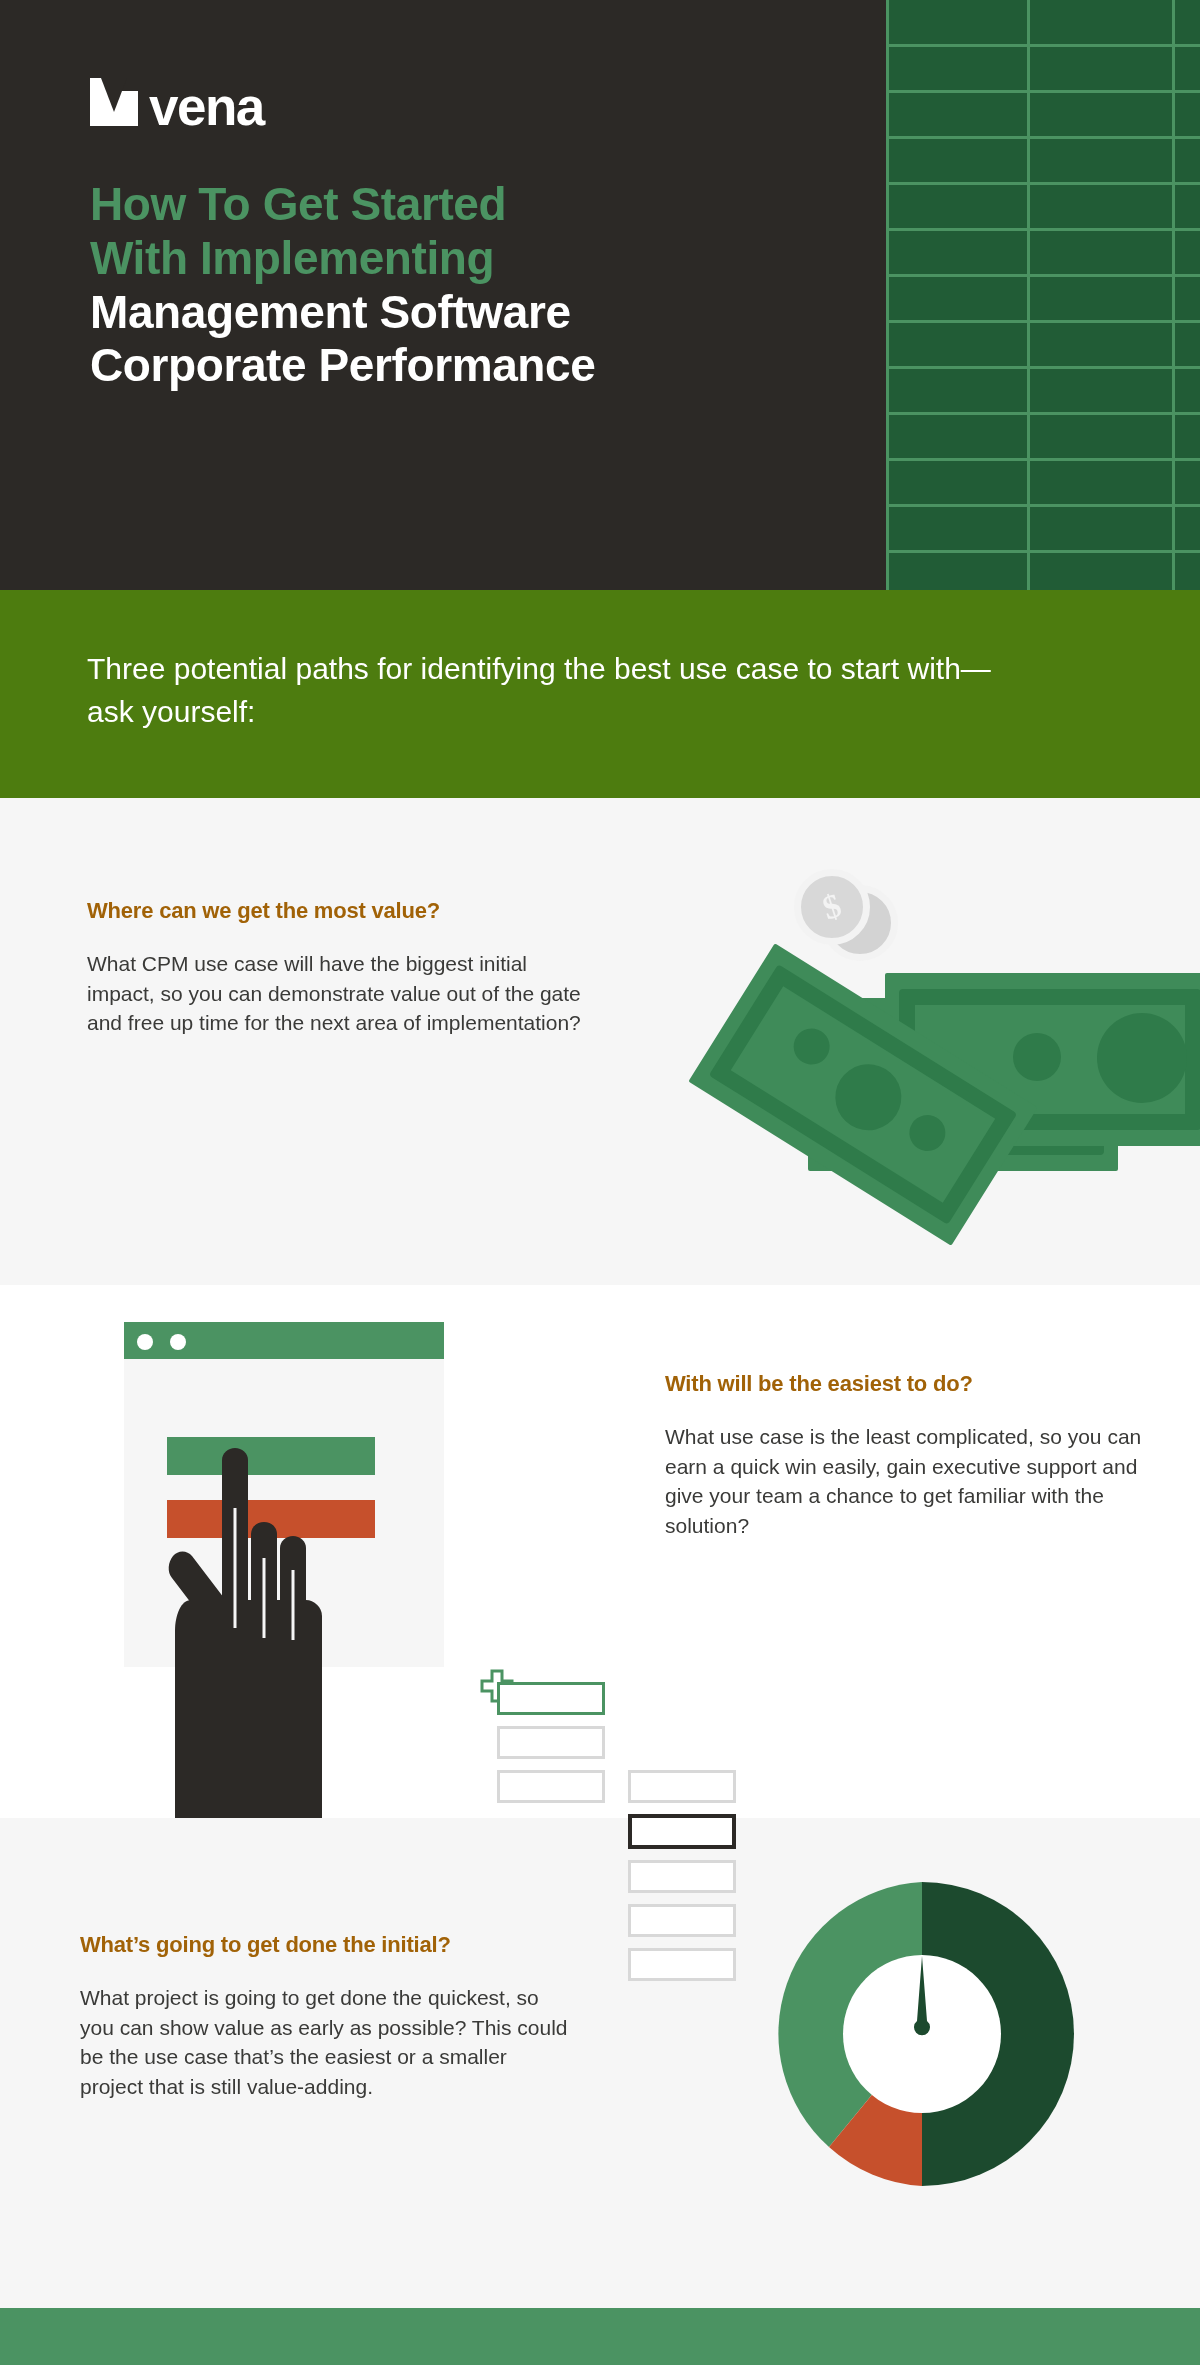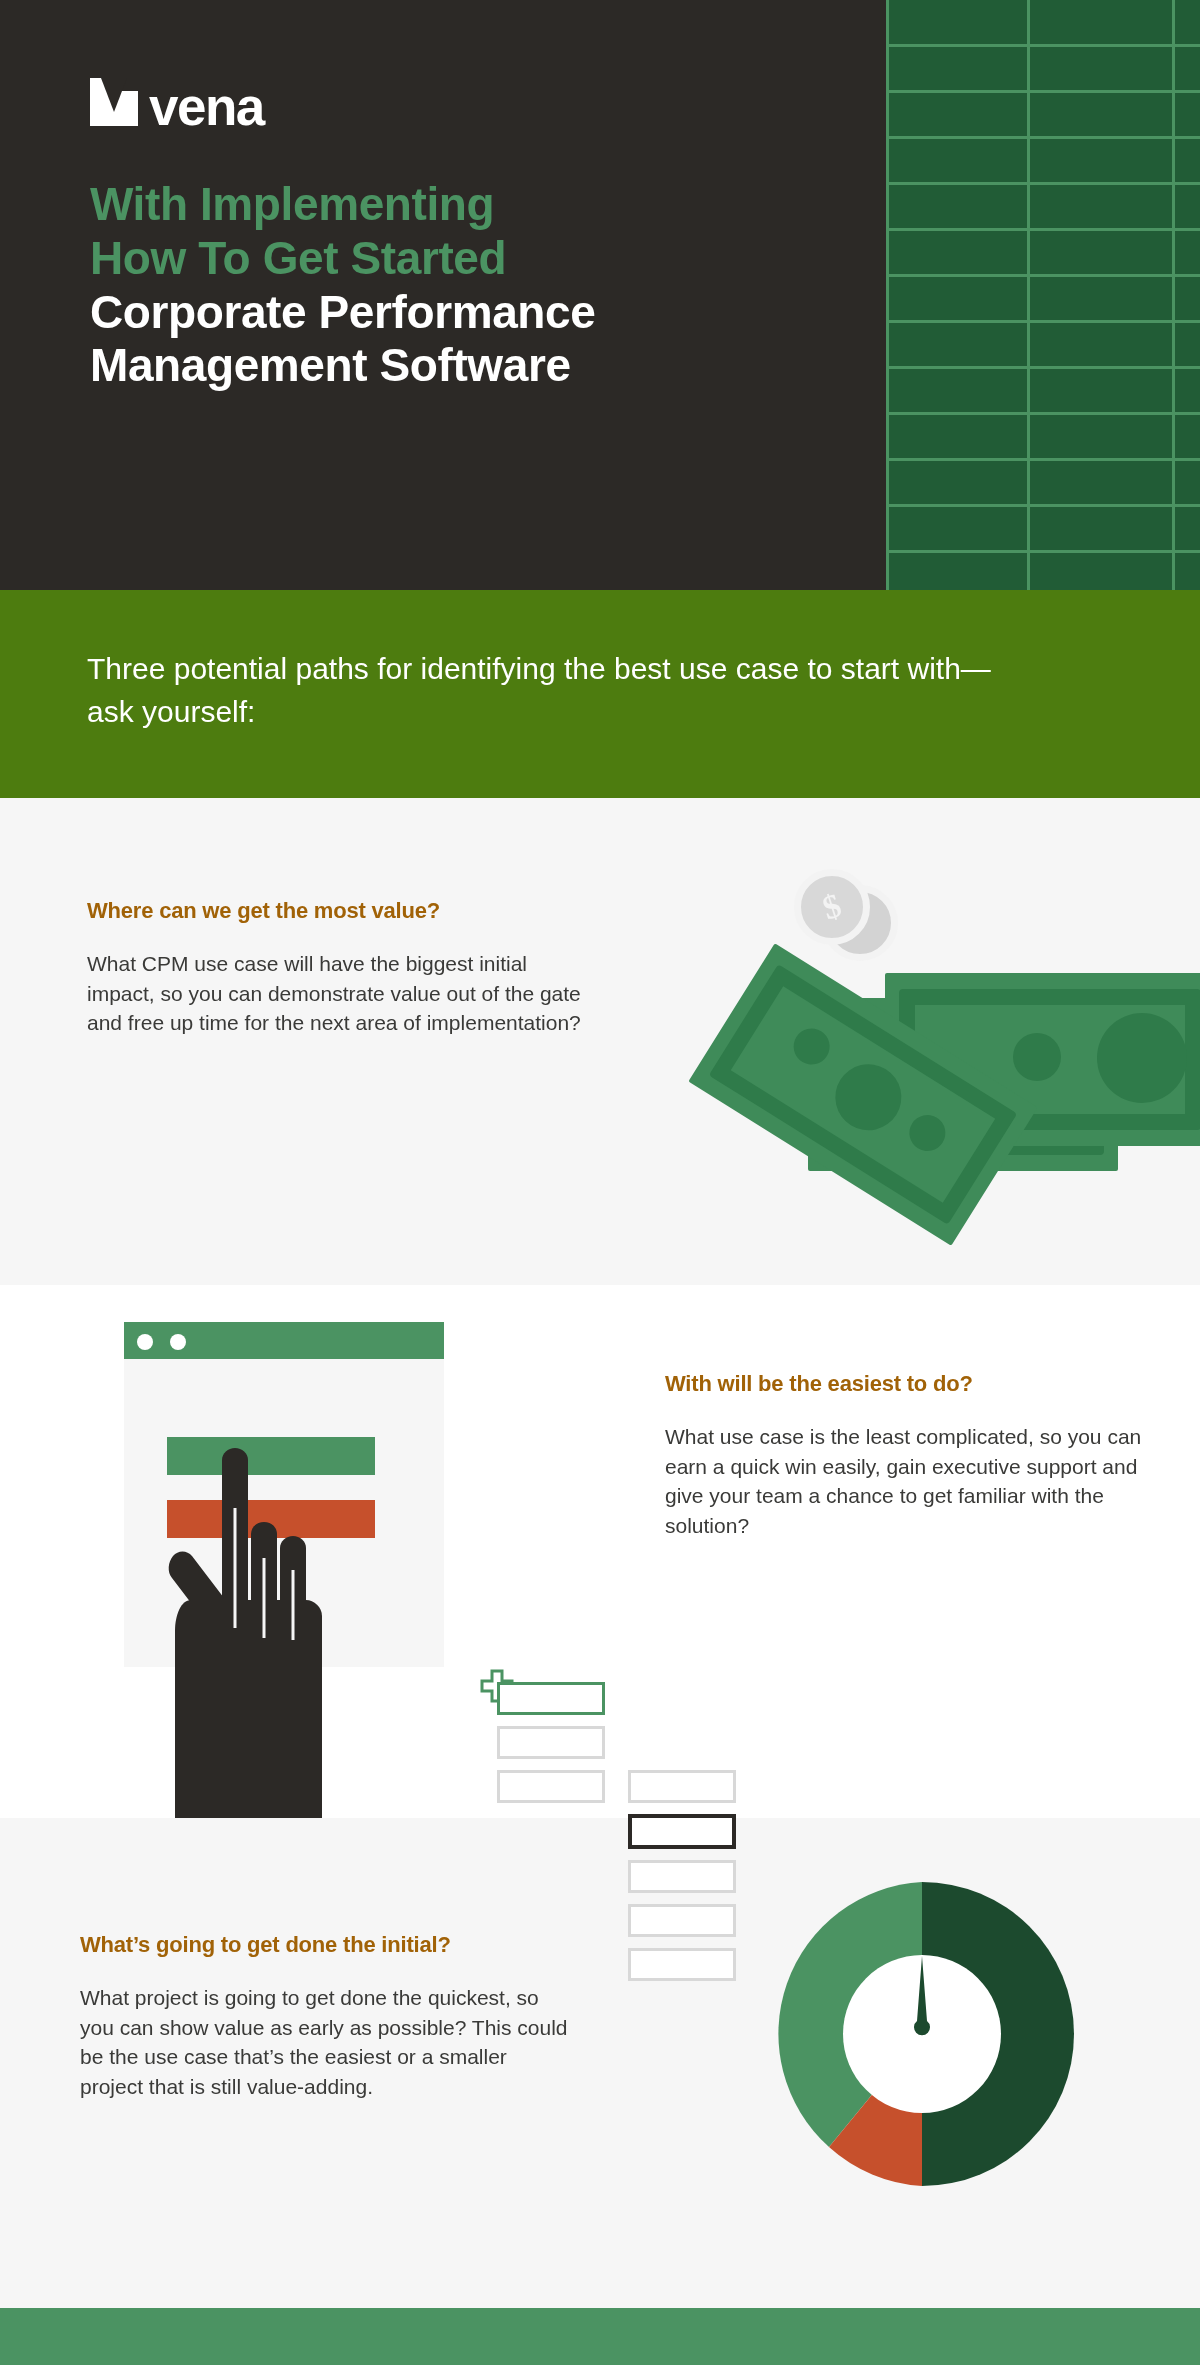--- a/index.html
+++ b/index.html
@@ -313,24 +313,24 @@
       <div class="gline-v" style="left:141px"></div>
       <div class="gline-v" style="left:286px"></div>
     </div>
 
     <div class="logo">
       <span class="logo-mark"></span>
       <span class="logo-word">vena</span>
     </div>
 
     <h1 class="headline">
+      <span class="accent">How To Get Started</span>
       <span class="accent">With Implementing</span>
-      <span class="accent">How To Get Started</span>
+      <span class="plain">Management Software</span>
       <span class="plain">Corporate Performance</span>
-      <span class="plain">Management Software</span>
     </h1>
   </div>
 
   <div class="band">
     <div class="band-text">Three potential paths for identifying the best use case to start with—ask yourself:</div>
   </div>
 
   <div class="section sec1">
 
     <div class="s1-text">

